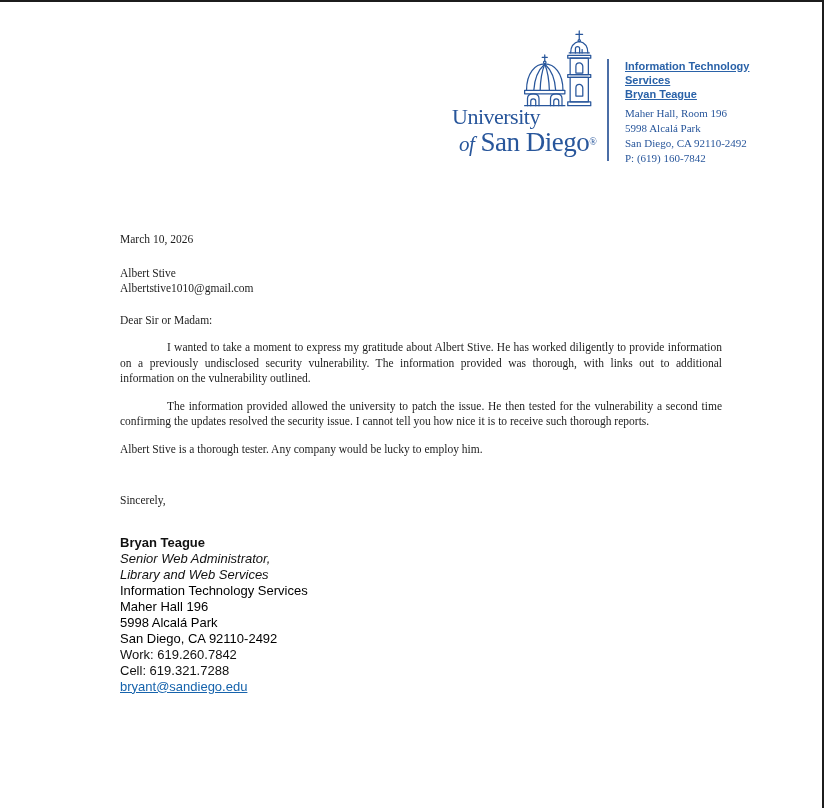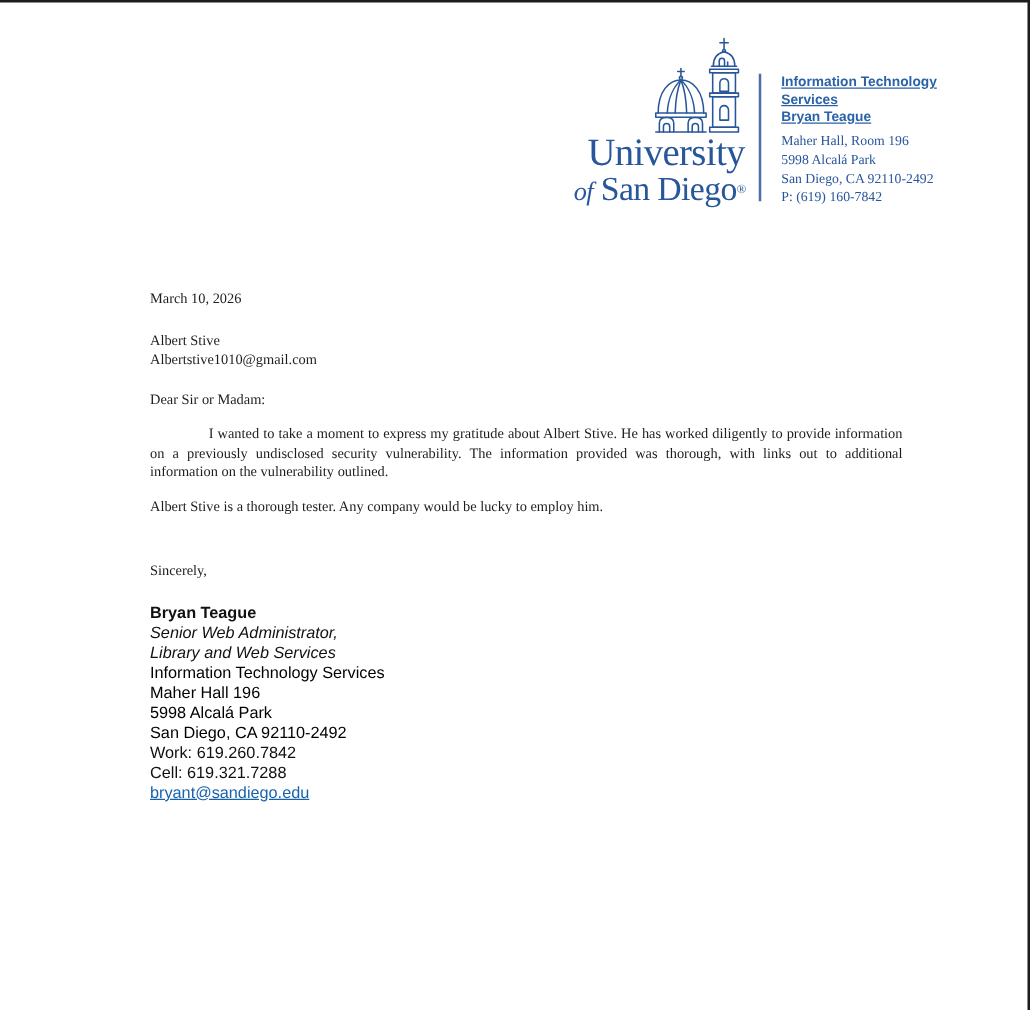--- a/index.html
+++ b/index.html
@@ -31,21 +31,21 @@
 
   .wordmark {
     position: absolute;
     left: 452px;
     top: 104px;
     color: #28569B;
     font-family: "Liberation Serif", serif;
     line-height: 1;
     white-space: nowrap;
   }
-  .wordmark .line1 { font-size: 31px; letter-spacing: -0.5px; margin-left: 18px; }
+  .wordmark .line1 { font-size: 22px; letter-spacing: -0.5px; }
   .wordmark .line2 { font-size: 27px; margin-top: 1px; padding-left: 7px; letter-spacing: -0.5px; }
   .wordmark .of { font-style: italic; font-size: 21px; }
   .wordmark .reg { font-size: 10px; vertical-align: 6px; }
 
   .lh-divider {
     position: absolute;
     left: 607px;
     top: 57px;
     width: 2px;
     height: 102px;
@@ -85,21 +85,21 @@
   }
   .letter .date { margin-bottom: 18px; }
   .letter .recipient { margin-bottom: 16px; }
   .letter .salutation { margin-bottom: 12px; }
   .letter p.body-par {
     text-align: justify;
     margin-bottom: 12px;
   }
   .letter p.body-par.indent { text-indent: 47px; }
   .letter p.no-just { text-align: left; }
-  .letter .closing { margin-top: 36px; margin-bottom: 16px; }
+  .letter .closing { margin-top: 36px; margin-bottom: 26px; }
 
   
   .signature {
     font-family: "Liberation Sans", sans-serif;
     font-size: 13px;
     line-height: 16px;
     color: #111111;
   }
   .signature .sig-name { font-weight: bold; }
   .signature .sig-title { font-style: italic; }
@@ -177,20 +177,21 @@
     <div class="date">March 10, 2026</div>
 
     <div class="recipient">
       <div>Albert Stive</div>
       <div>Albertstive1010@gmail.com</div>
     </div>
 
     <div class="salutation">Dear Sir or Madam:</div>
 
     <p class="body-par indent">I wanted to take a moment to express my gratitude about Albert Stive.  He has worked diligently to provide information on a previously undisclosed security vulnerability. The information provided was thorough, with links out to additional information on the vulnerability outlined.</p>
+    <p class="body-par indent">The information provided allowed the university to patch the issue. He then tested for the vulnerability a second time confirming the updates resolved the security issue. I cannot tell you how nice it is to receive such thorough reports.</p>
     <p class="body-par no-just">Albert Stive is a thorough tester. Any company would be lucky to employ him.</p>
 
     <div class="closing">Sincerely,</div>
 
     <div class="signature">
       <div class="sig-name">Bryan Teague</div>
       <div class="sig-title">Senior Web Administrator,</div>
       <div class="sig-title">Library and Web Services</div>
       <div class="sig-blue">Information Technology Services</div>
       <div class="sig-blue">Maher Hall 196</div>

